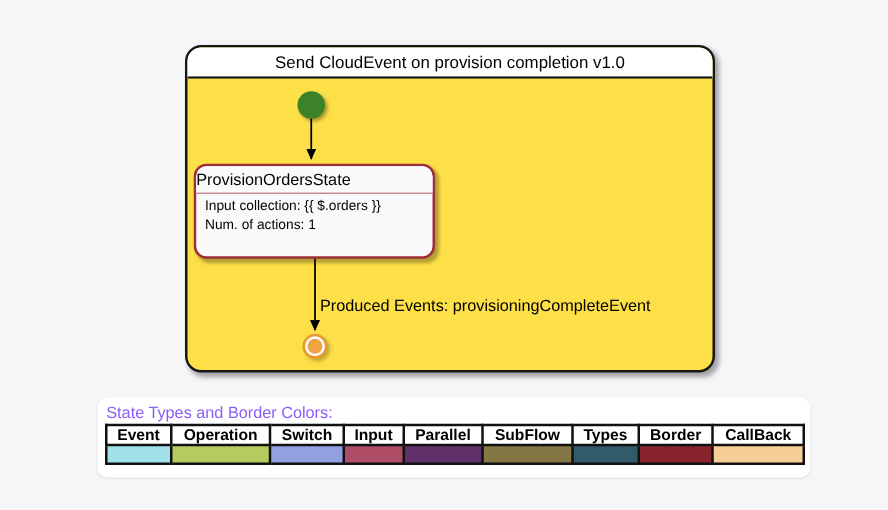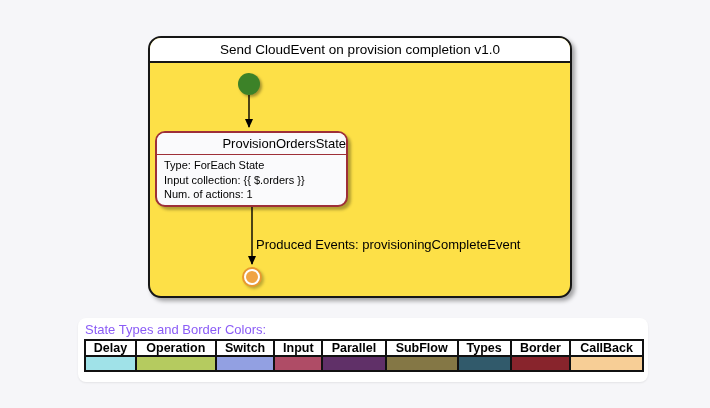--- a/index.html
+++ b/index.html
@@ -29,21 +29,21 @@
     box-shadow:2px 2px 3px rgba(0,0,0,0.35);
   }
   
   .state-node{
     position:absolute;left:155px;top:131px;width:193px;height:76px;
     background:#fafafc;border:2px solid #9e2f38;border-radius:10px;
     box-shadow:3px 3px 3px rgba(0,0,0,0.3);
     box-sizing:border-box;
   }
   .state-title{
-    height:21px;line-height:21px;text-align:right;
+    height:21px;line-height:21px;text-align:left;
     font-size:13px;color:#000;
     border-bottom:1.5px solid #9e2f38;
     border-radius:8px 8px 0 0;background:#fafafc;
   }
   .state-body{
     padding:3px 0 0 7px;font-size:11px;line-height:14.5px;color:#000;
   }
   
   .edge-label{
     position:absolute;left:256px;top:237px;
@@ -87,21 +87,20 @@
 
 <div class="wf-frame">
   <div class="wf-title">Send CloudEvent on provision completion v1.0</div>
 </div>
 
 <div class="start-node" style="background: rgb(60, 130, 40);"></div>
 
 <div class="state-node" style="border-color: rgb(158, 47, 56);">
   <div class="state-title" style="border-bottom-color: rgb(158, 47, 56);">ProvisionOrdersState</div>
   <div class="state-body">
-    <div>Type: ForEach State</div>
     <div>Input collection: {{ $.orders }}</div>
     <div>Num. of actions: 1</div>
   </div>
 </div>
 
 <div class="edge-label">Produced Events: provisioningCompleteEvent</div>
 
 <div class="end-node" style="border-color: rgb(232, 153, 47);">
   <div class="end-node-core" style="background: rgb(240, 164, 67);"></div>
 </div>
@@ -114,21 +113,21 @@
   </defs>
   <line x1="249" y1="95" x2="249" y2="127" stroke="#000" stroke-width="1.4" marker-end="url(#ah)"></line>
   <line x1="252" y1="207" x2="252" y2="264" stroke="#000" stroke-width="1.4" marker-end="url(#ah)"></line>
 </svg>
 
 <div class="legend">
   <div class="legend-title">State Types and Border Colors:</div>
   <table class="legend-table">
     <tbody>
       <tr>
-          <th>Delay</th>
+          <th>Event</th>
           <th>Operation</th>
           <th>Switch</th>
           <th>Input</th>
           <th>Parallel</th>
           <th>SubFlow</th>
           <th>Types</th>
           <th>Border</th>
           <th>CallBack</th>
         </tr>
       <tr>

